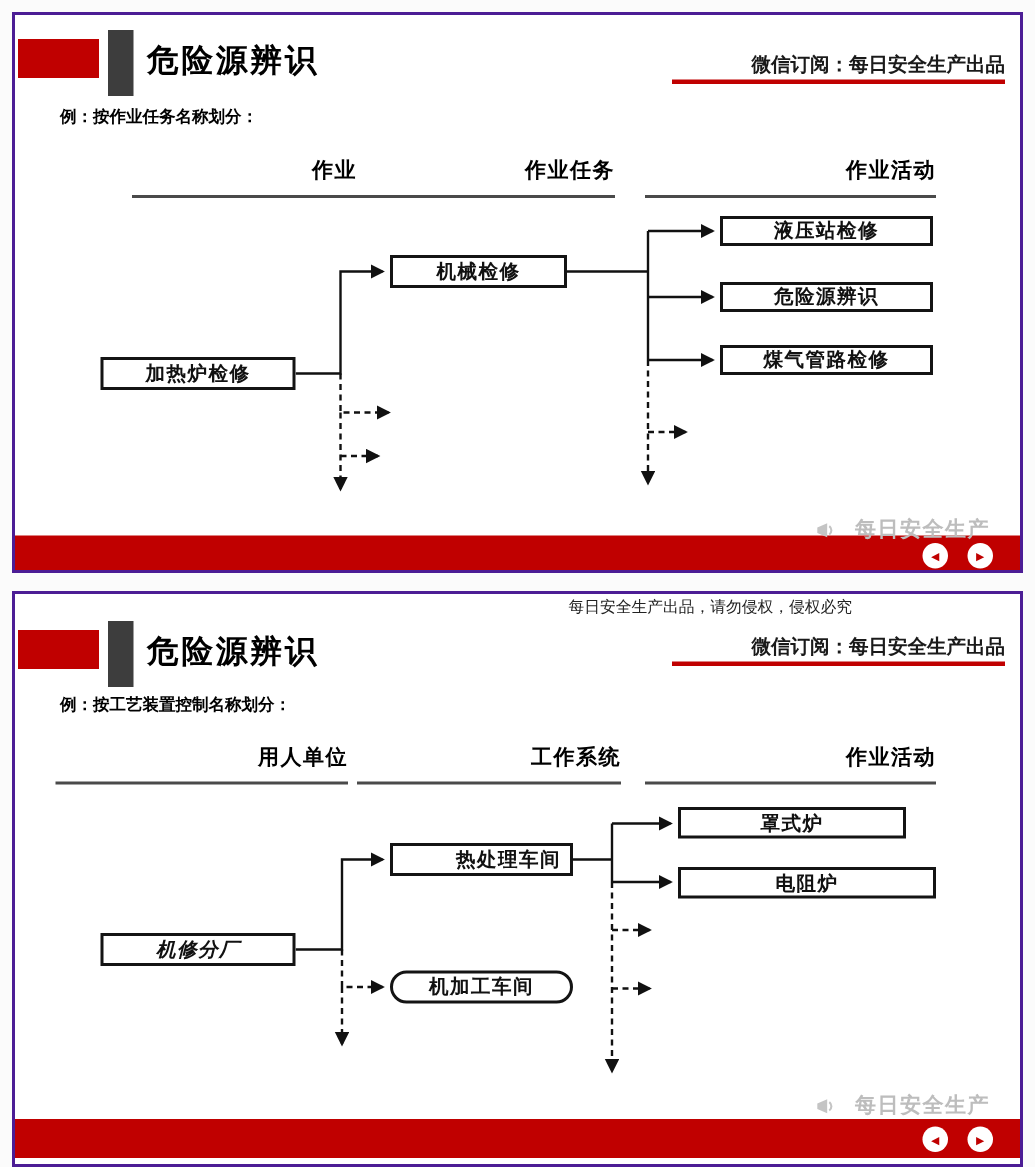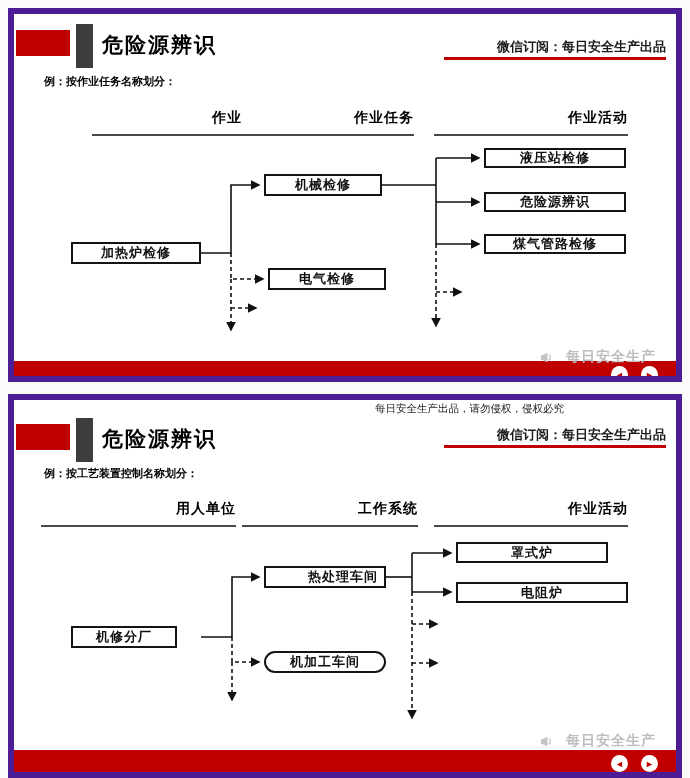--- a/index.html
+++ b/index.html
@@ -7,21 +7,21 @@
     width:690px;
     background:#fbfbfb;
     font-family:"Liberation Sans", sans-serif;
     color:#111;
   }
   .page { padding:8px; }
   .slide {
     position:relative;
     width:674px;
     background:#ffffff;
-    border:6px solid #4c1d95;
+    border:2px solid #4c1d95;
     overflow:hidden;
   }
   .slide1 { height:374px; margin-bottom:12px; }
   .slide2 { height:384px; }
 
   
   .hdr-red { position:absolute; left:2px; width:54px; height:26px; background:#c00000; }
   .hdr-dark { position:absolute; left:62px; width:17px; height:44px; background:#3d3d3d; }
   .title { position:absolute; left:88px; font-size:21px; font-weight:bold; letter-spacing:2px; color:#000; line-height:30px; }
   .subscription { position:absolute; right:10px; font-size:13px; font-weight:bold; color:#1a1a1a; }
@@ -82,21 +82,20 @@
     <div class="sub-underline"></div>
 
     <div class="example">例：按作业任务名称划分：</div>
 
     <div class="colhead" style="left:78px; width:150px;">作业</div>
     <div class="colhead" style="left:228px; width:172px;">作业任务</div>
     <div class="colhead" style="left:420px; width:194px;">作业活动</div>
 
     <div class="fbox" style="left:57px; top:228px; width:130px;">加热炉检修</div>
     <div class="fbox" style="left:250px; top:160px; width:118px;">机械检修</div>
-    <div class="fbox" style="left:254px; top:254px; width:118px;">电气检修</div>
     <div class="fbox" style="left:470px; top:134px; width:142px; height:20px; line-height:16px;">液压站检修</div>
     <div class="fbox" style="left:470px; top:178px; width:142px; height:20px; line-height:16px;">危险源辨识</div>
     <div class="fbox" style="left:470px; top:220px; width:142px; height:20px; line-height:16px;">煤气管路检修</div>
 
     <svg class="flow-svg" width="674" height="374" viewBox="0 0 674 374">
       <defs>
         <marker id="ah1" markerWidth="7" markerHeight="7" refX="5" refY="3" orient="auto">
           <path d="M0,0 L6,3 L0,6 Z" fill="#111"></path>
         </marker>
       </defs>
@@ -140,21 +139,21 @@
     <h1 class="title">危险源辨识</h1>
     <div class="subscription">微信订阅：每日安全生产出品</div>
     <div class="sub-underline"></div>
 
     <div class="example">例：按工艺装置控制名称划分：</div>
 
     <div class="colhead" style="left:27px; width:195px;">用人单位</div>
     <div class="colhead" style="left:228px; width:176px;">工作系统</div>
     <div class="colhead" style="left:420px; width:194px;">作业活动</div>
 
-    <div class="fbox" style="left:57px; top:226px; width:106px;">机修分厂</div>
+    <div class="fbox" style="left:57px; top:226px; width:130px;font-style:italic;">机修分厂</div>
     <div class="fbox" style="left:250px; top:166px; width:122px;padding-left:36px;">热处理车间</div>
     <div class="fbox" style="left:250px; top:251px; width:122px;border-radius:11px;">机加工车间</div>
     <div class="fbox" style="left:442px; top:142px; width:152px; height:21px; line-height:17px;">罩式炉</div>
     <div class="fbox" style="left:442px; top:182px; width:172px; height:21px; line-height:17px;">电阻炉</div>
 
     <svg class="flow-svg" width="674" height="384" viewBox="0 0 674 384">
       <defs>
         <marker id="ah2" markerWidth="7" markerHeight="7" refX="5" refY="3" orient="auto">
           <path d="M0,0 L6,3 L0,6 Z" fill="#111"></path>
         </marker>

